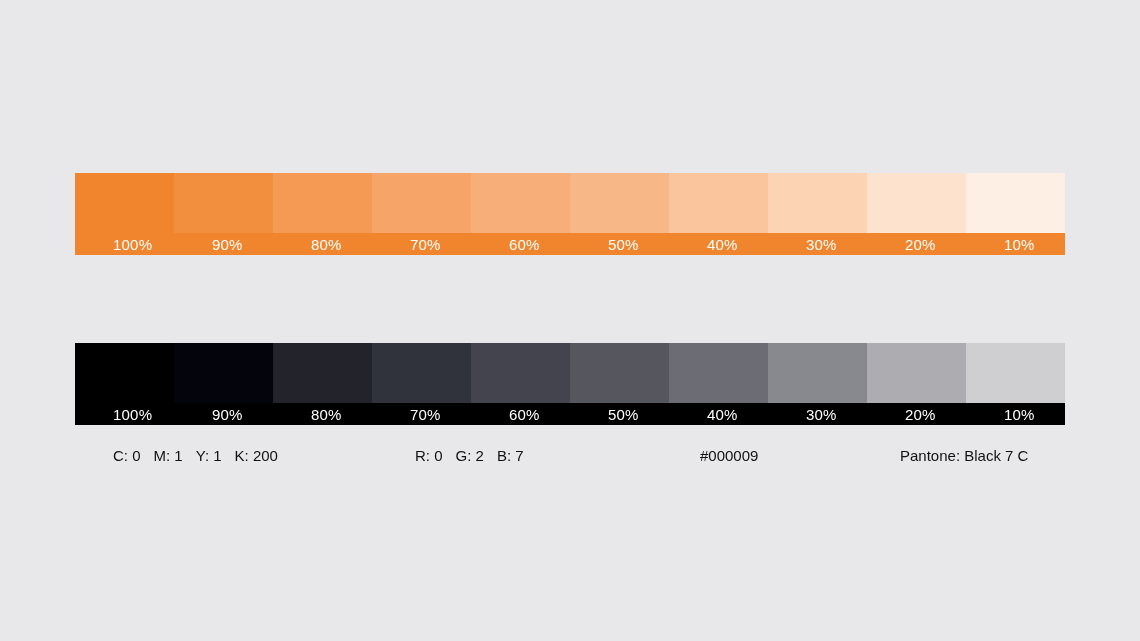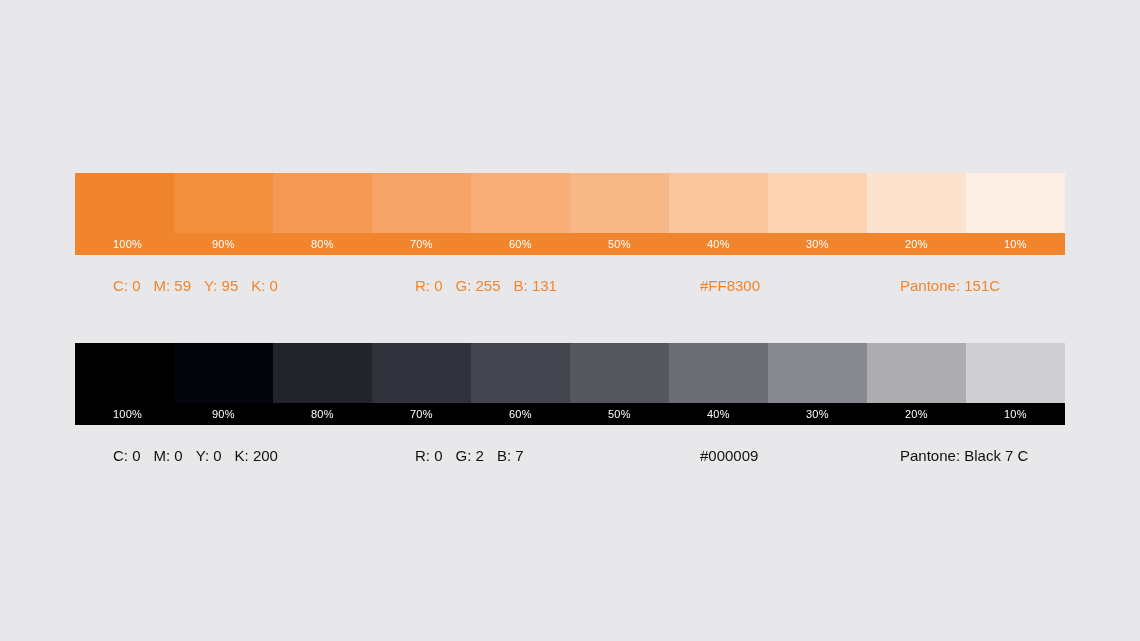--- a/index.html
+++ b/index.html
@@ -49,21 +49,21 @@
     height: 22px;
     align-items: center;
   }
   .percent-cell {
     flex: 1 1 0;
     height: 100%;
     display: flex;
     align-items: center;
     padding-left: 38px;
     box-sizing: border-box;
-    font-size: 11px;
+    font-size: 15px;
     letter-spacing: 0.2px;
   }
   #orange-block .percent-bar { background: #f0852e; }
   #orange-block .percent-cell { color: #ffffff; }
   #black-block .percent-bar { background: #000000; }
   #black-block .percent-cell { color: #ffffff; }
 
   
   .spec-row {
     position: absolute;
@@ -124,30 +124,20 @@
       <div class="percent-cell" style="color: rgb(255, 255, 255);">70%</div>
       <div class="percent-cell" style="color: rgb(255, 255, 255);">60%</div>
       <div class="percent-cell" style="color: rgb(255, 255, 255);">50%</div>
       <div class="percent-cell" style="color: rgb(255, 255, 255);">40%</div>
       <div class="percent-cell" style="color: rgb(255, 255, 255);">30%</div>
       <div class="percent-cell" style="color: rgb(255, 255, 255);">20%</div>
       <div class="percent-cell" style="color: rgb(255, 255, 255);">10%</div>
     </div>
   </div>
 
-  <div class="spec-row" id="orange-spec" style="color: rgb(240, 133, 46);">
-    <div class="spec-item spec-cmyk">
-      <span>C: 0</span><span>M: 59</span><span>Y: 95</span><span>K: 0</span>
-    </div>
-    <div class="spec-item spec-rgb">
-      <span>R: 0</span><span>G: 255</span><span>B: 131</span>
-    </div>
-    <div class="spec-item spec-hex">#FF8300</div>
-    <div class="spec-item spec-pantone">Pantone: 151C</div>
-  </div>
 
   <div class="swatch-block" id="black-block">
     <div class="tint-row">
       <div class="tint-cell" style="background-color: rgb(0, 0, 0);"></div>
       <div class="tint-cell" style="background-color: rgb(4, 4, 13);"></div>
       <div class="tint-cell" style="background-color: rgb(34, 35, 43);"></div>
       <div class="tint-cell" style="background-color: rgb(49, 51, 60);"></div>
       <div class="tint-cell" style="background-color: rgb(67, 68, 78);"></div>
       <div class="tint-cell" style="background-color: rgb(86, 86, 95);"></div>
       <div class="tint-cell" style="background-color: rgb(108, 108, 117);"></div>
@@ -164,21 +154,21 @@
       <div class="percent-cell" style="color: rgb(255, 255, 255);">50%</div>
       <div class="percent-cell" style="color: rgb(255, 255, 255);">40%</div>
       <div class="percent-cell" style="color: rgb(255, 255, 255);">30%</div>
       <div class="percent-cell" style="color: rgb(255, 255, 255);">20%</div>
       <div class="percent-cell" style="color: rgb(255, 255, 255);">10%</div>
     </div>
   </div>
 
   <div class="spec-row" id="black-spec" style="color: rgb(17, 17, 17);">
     <div class="spec-item spec-cmyk">
-      <span>C: 0</span><span>M: 0</span><span>Y: 0</span><span>K: 200</span>
+      <span>C: 0</span><span>M: 1</span><span>Y: 1</span><span>K: 200</span>
     </div>
     <div class="spec-item spec-rgb">
       <span>R: 0</span><span>G: 2</span><span>B: 7</span>
     </div>
     <div class="spec-item spec-hex">#000009</div>
     <div class="spec-item spec-pantone">Pantone: Black 7 C</div>
   </div>
 
 </div>
 

